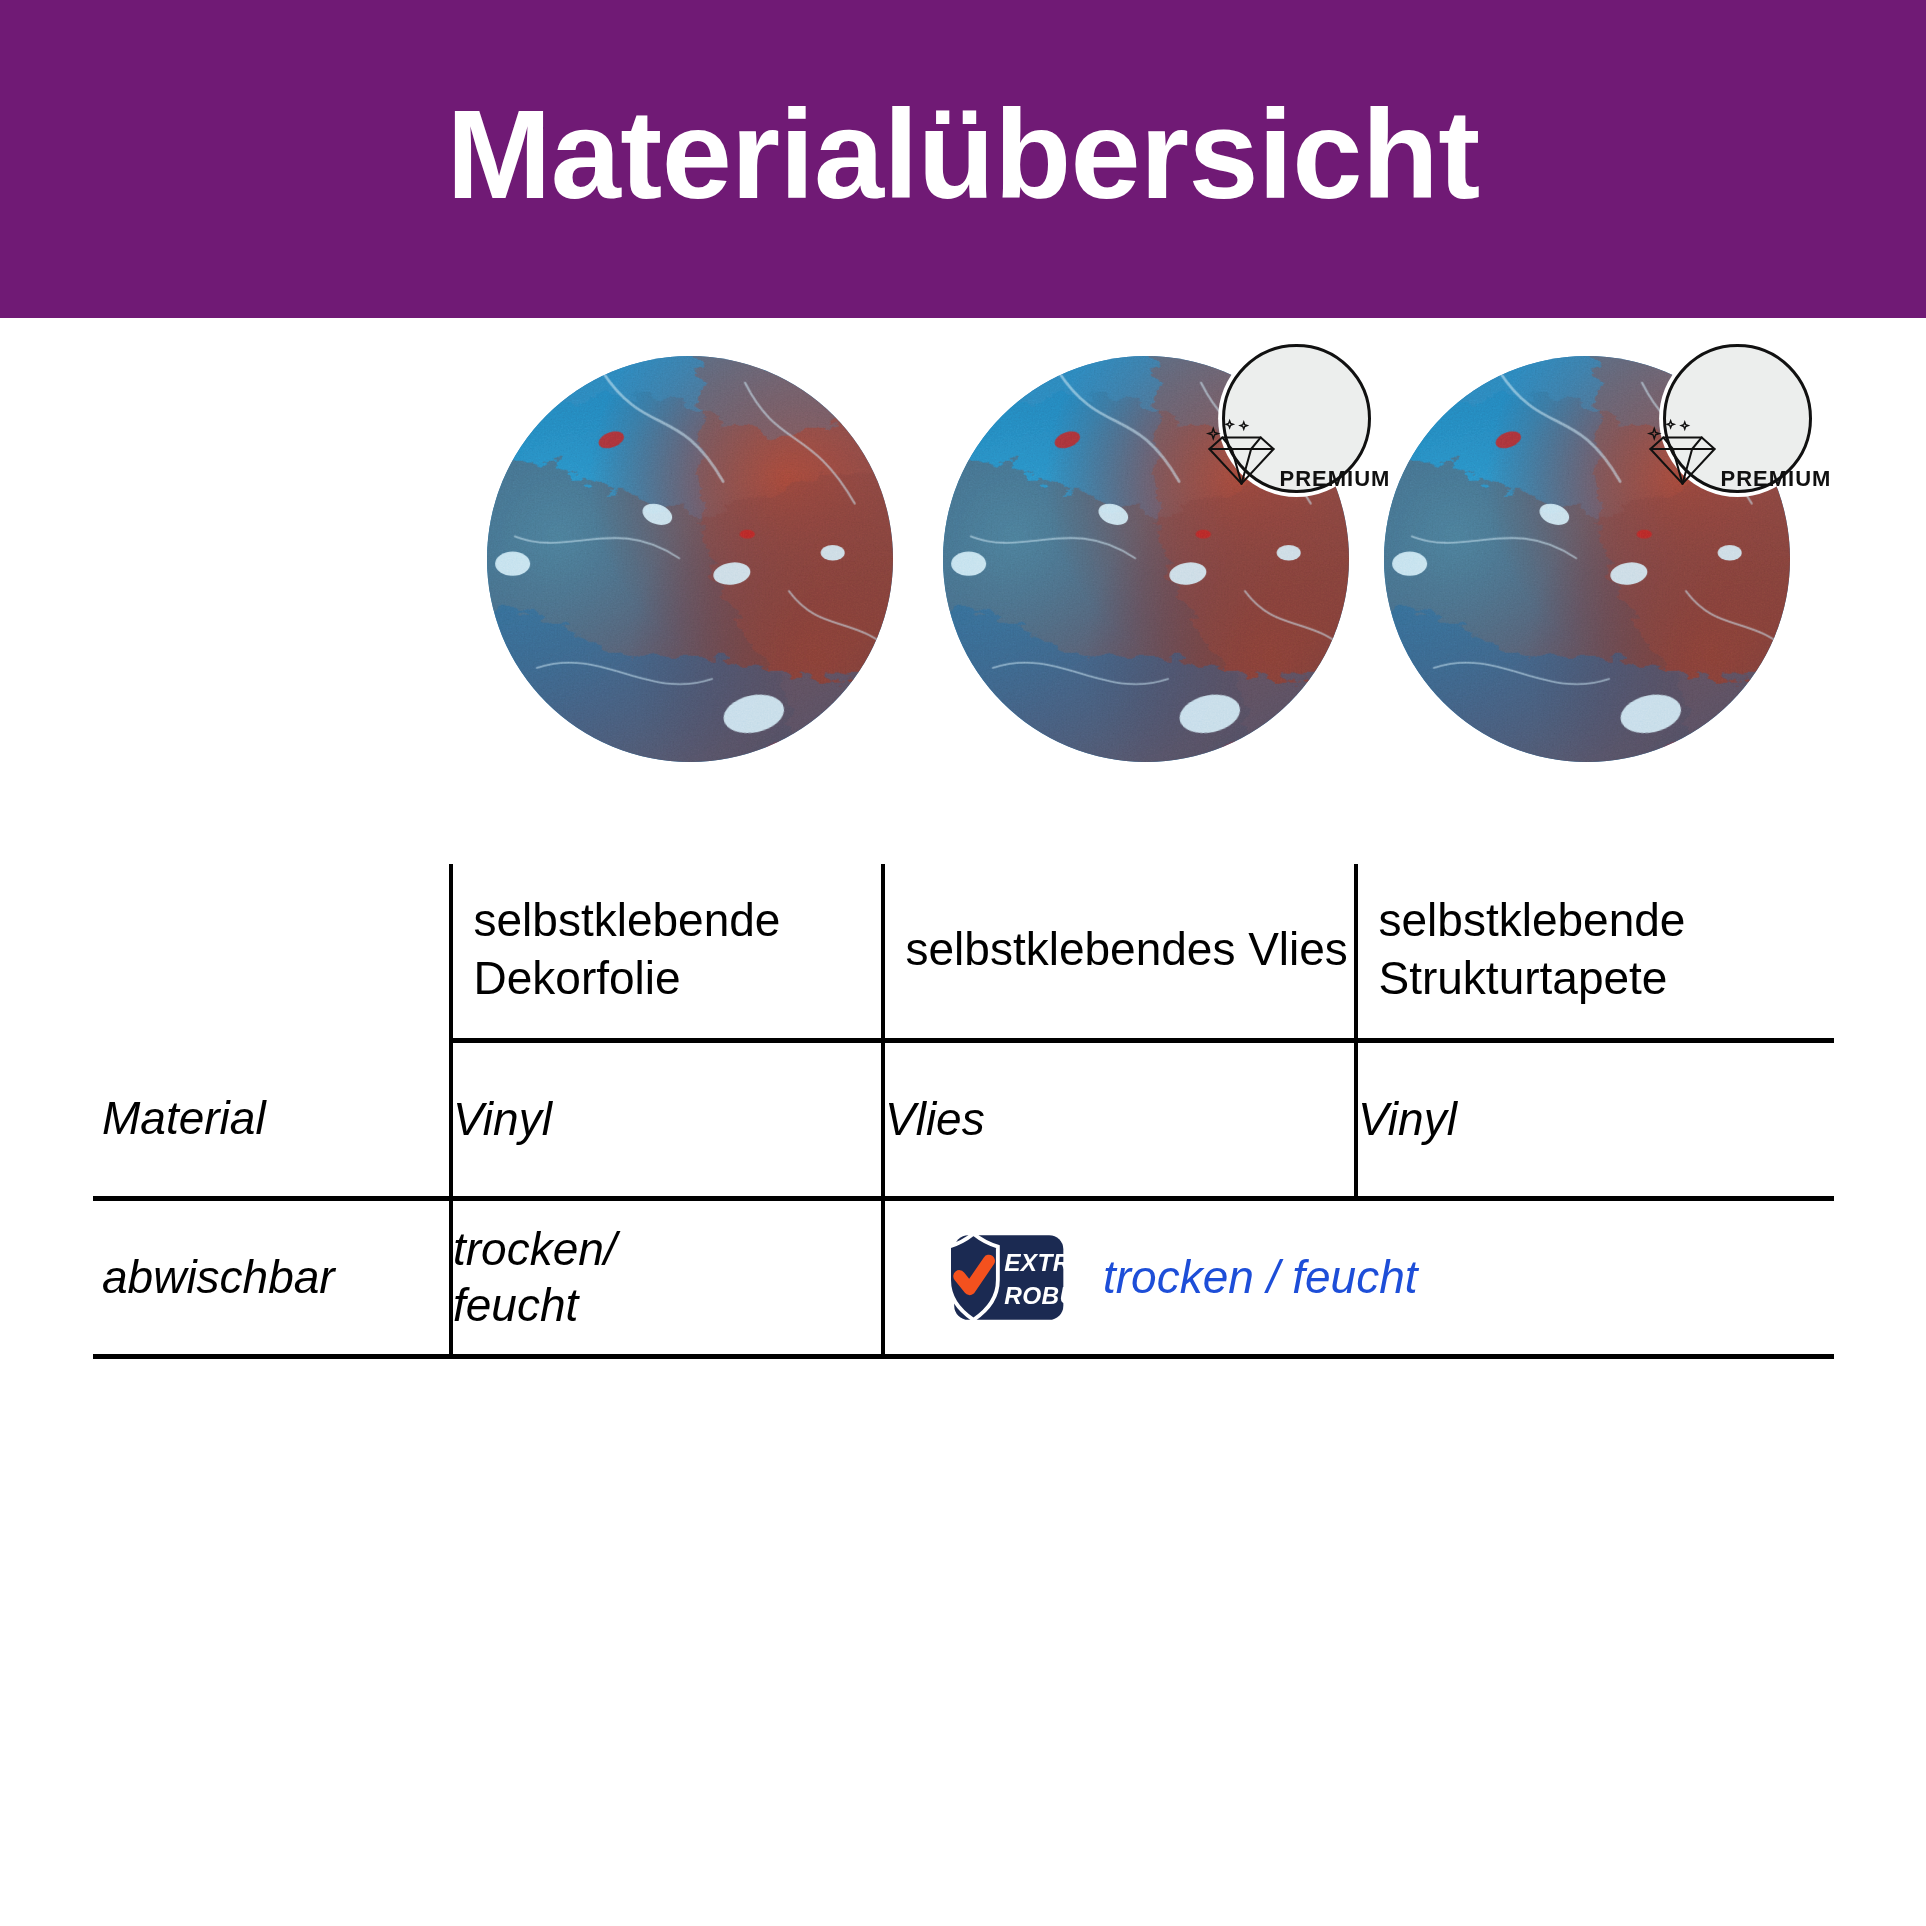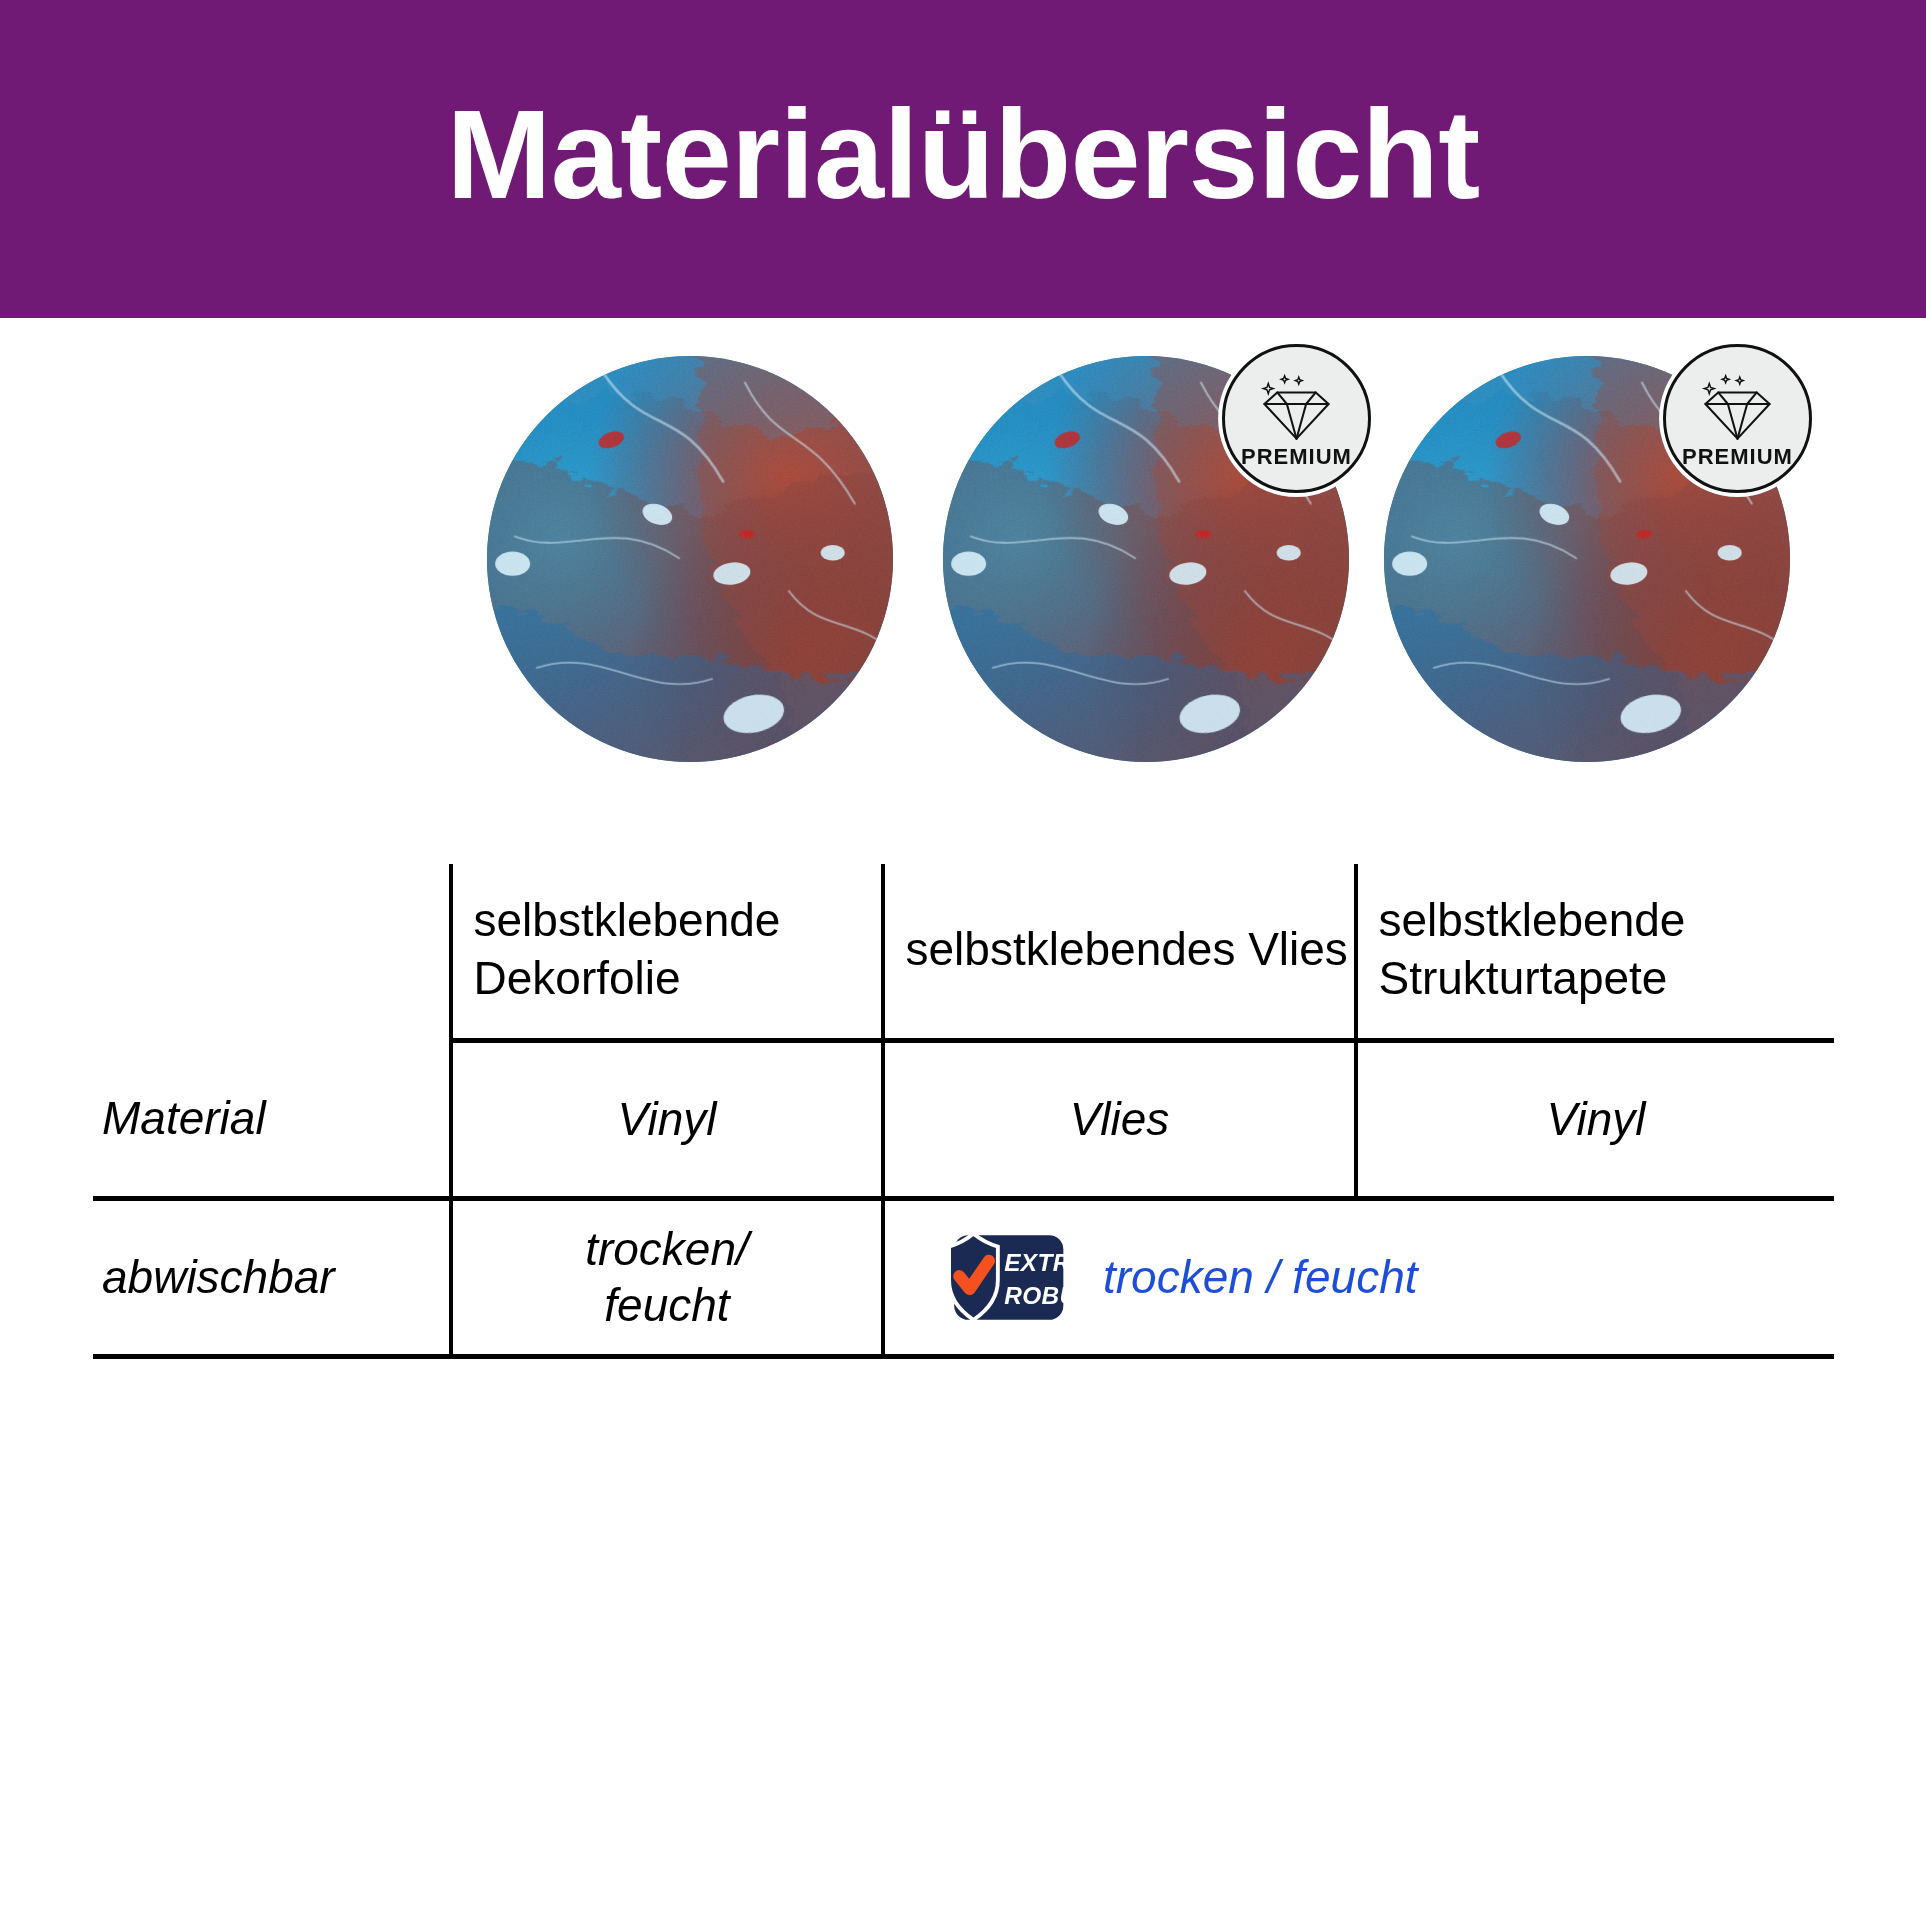--- a/index.html
+++ b/index.html
@@ -79,22 +79,22 @@
     position: absolute;
     right: -22px;
     top: -11.6px;
     width: 149px;
     height: 149px;
     border-radius: 50%;
     background: #eceeed;
     border: 3.2px solid #111111;
     box-sizing: border-box;
     display: flex;
-    flex-direction: column;
-    align-items: center;
+    flex-direction: row;
+    align-items: flex-end;
     justify-content: center;
     box-shadow: 0 0 0 3.9px #ffffff;
   }
   .premium-badge .diamond-wrap {
     width: 77px;
     height: 71px;
     margin-top: 3.9px;
     margin-bottom: 1.3px;
   }
   .premium-badge .premium-label {
@@ -120,21 +120,21 @@
   #material-table col.c-label  { width: 358px; }
   #material-table col.c-col1   { width: 432px; }
   #material-table col.c-col2   { width: 473px; }
   #material-table col.c-col3   { width: 478px; }
 
   #material-table td,
   #material-table th {
     padding: 0;
     margin: 0;
     vertical-align: middle;
-    text-align: center;
+    text-align: left;
     font-weight: normal;
     font-size: 46px;
     line-height: 1.22;
   }
 
   
   .vrule-l { border-left: 4.5px solid #000000; }
   
   .hrule-b { border-bottom: 5.8px solid #000000; }
 

